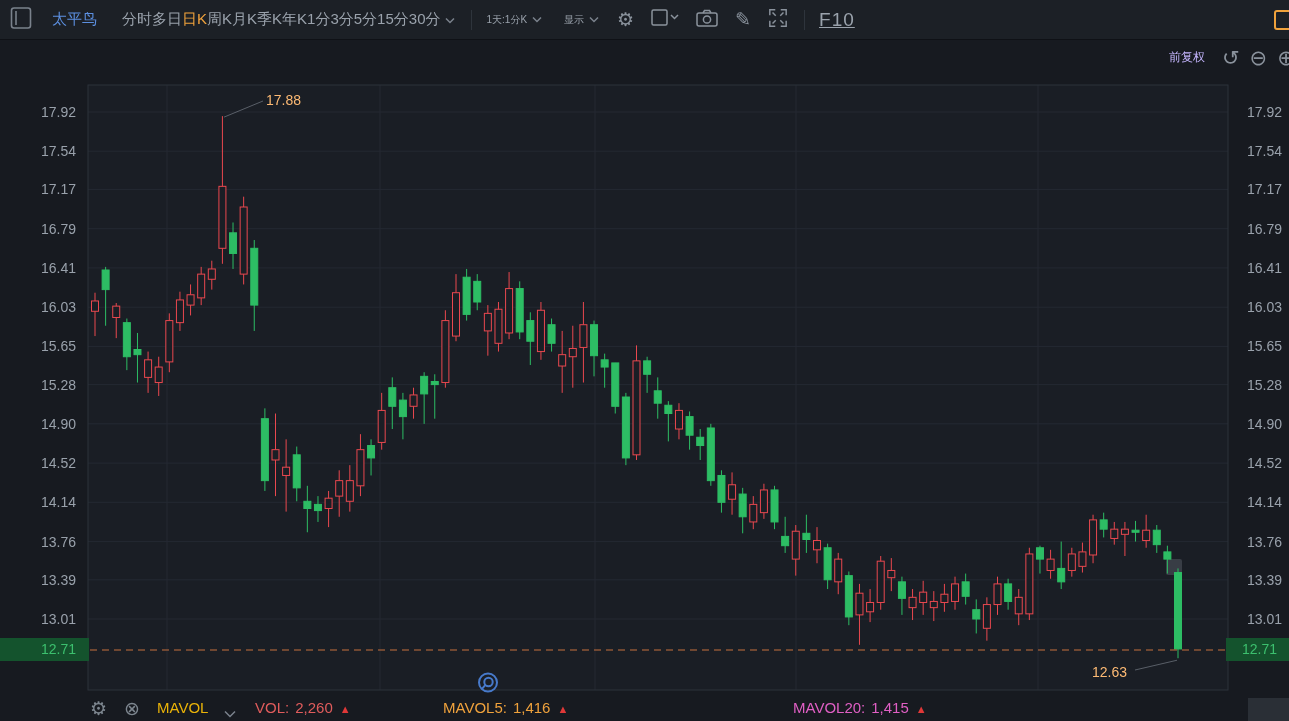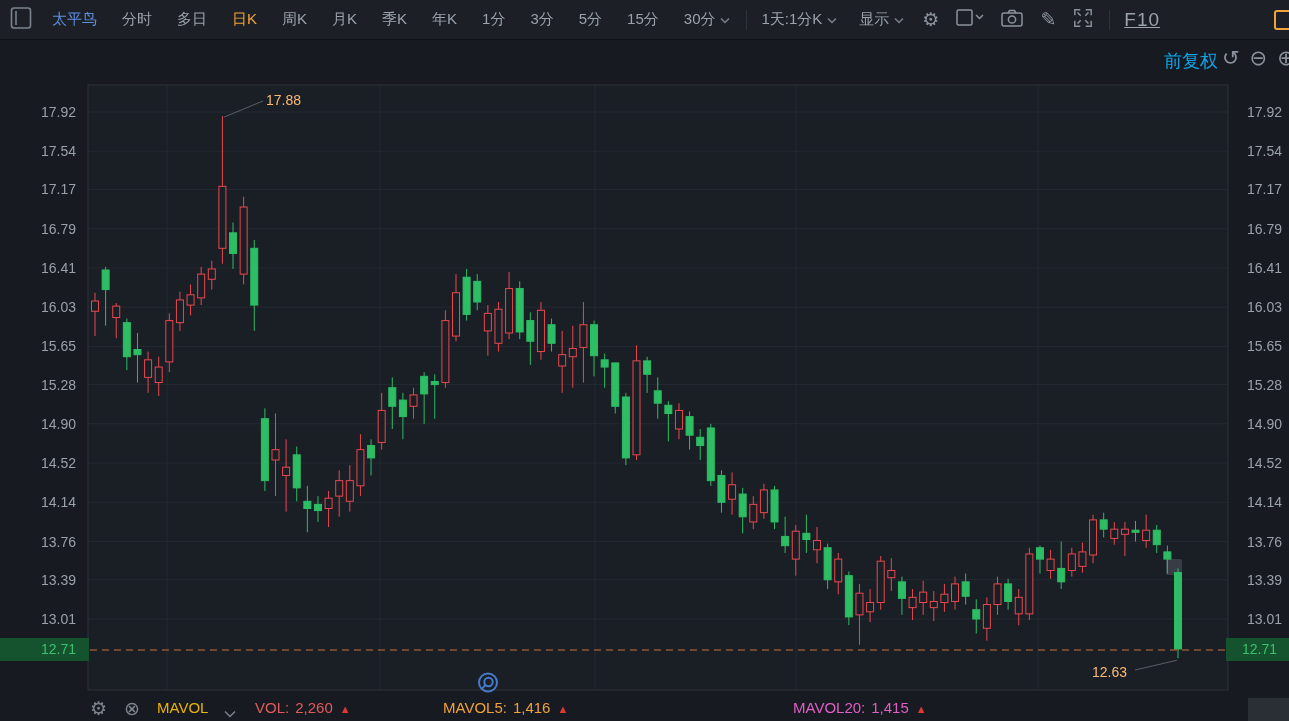--- a/index.html
+++ b/index.html
@@ -11,37 +11,37 @@
     color:#9aa2ac;
     -webkit-font-smoothing:antialiased;
   }
   
   .toolbar {
     position:absolute; left:0; top:0; width:1289px; height:40px;
     background:#1c2026; border-bottom:1px solid #0f1116;
     display:flex; align-items:center; overflow:hidden;
   }
   .win-icon { margin-left:10px; margin-right:20px; flex:0 0 auto; }
-  .tb-tabs { display:flex; align-items:flex-end; gap:25px; font-size:15px; }
+  .tb-tabs { display:flex; align-items:flex-end; font-size:15px; }
   .tb-tab { color:#9aa2ac; cursor:pointer; white-space:nowrap; }
   .tb-tab.stockname { color:#5c8fe0; }
   .tb-tab.active { color:#f0a23c; }
   .chev { display:inline-block; margin-left:5px; }
   .tb-sep { width:1px; height:20px; background:#2e343c; margin:0 14px 0 16px; }
-  .tb-ctrl { font-size:15px; color:#9aa2ac; white-space:nowrap; }
+  .tb-ctrl { font-size:10px; color:#9aa2ac; white-space:nowrap; }
   .tb-icons { display:flex; align-items:center; gap:17px; margin-left:18px; }
   .tb-icon { color:#8a929c; font-size:19px; line-height:1; cursor:pointer; }
   .f10 { font-size:19px; color:#9aa2ac; letter-spacing:1px;text-decoration:underline; }
   .orange-sq {
     position:absolute; left:1274px; top:10px; width:20px; height:20px;
     border:2px solid #f0a23c; border-radius:3px; background:transparent;
   }
   
   .subheader { position:absolute; left:0; top:40px; width:1289px; height:38px; }
-  .adjust { position:absolute; right:71px; top:9px; font-size:18px; color:#0ea5e9; cursor:pointer; }
+  .adjust { position:absolute; right:84px; top:9px; font-size:12px; color:#c4b5fd; cursor:pointer; }
   .zoom-icons { position:absolute; left:1222px; top:6px; display:flex; gap:10px; width:80px; overflow:hidden; }
   .zoom-icons span { font-size:21px; color:#8a929c; cursor:pointer; }
   
   #chart-svg { position:absolute; left:0; top:0; width:1289px; height:721px; }
   .axis-label {
     position:absolute; font-size:14px; color:#99a1ab; text-align:right;
     width:76px; line-height:20px;
   }
   .axis-label.right { width:50px; }
   .cur-price {

